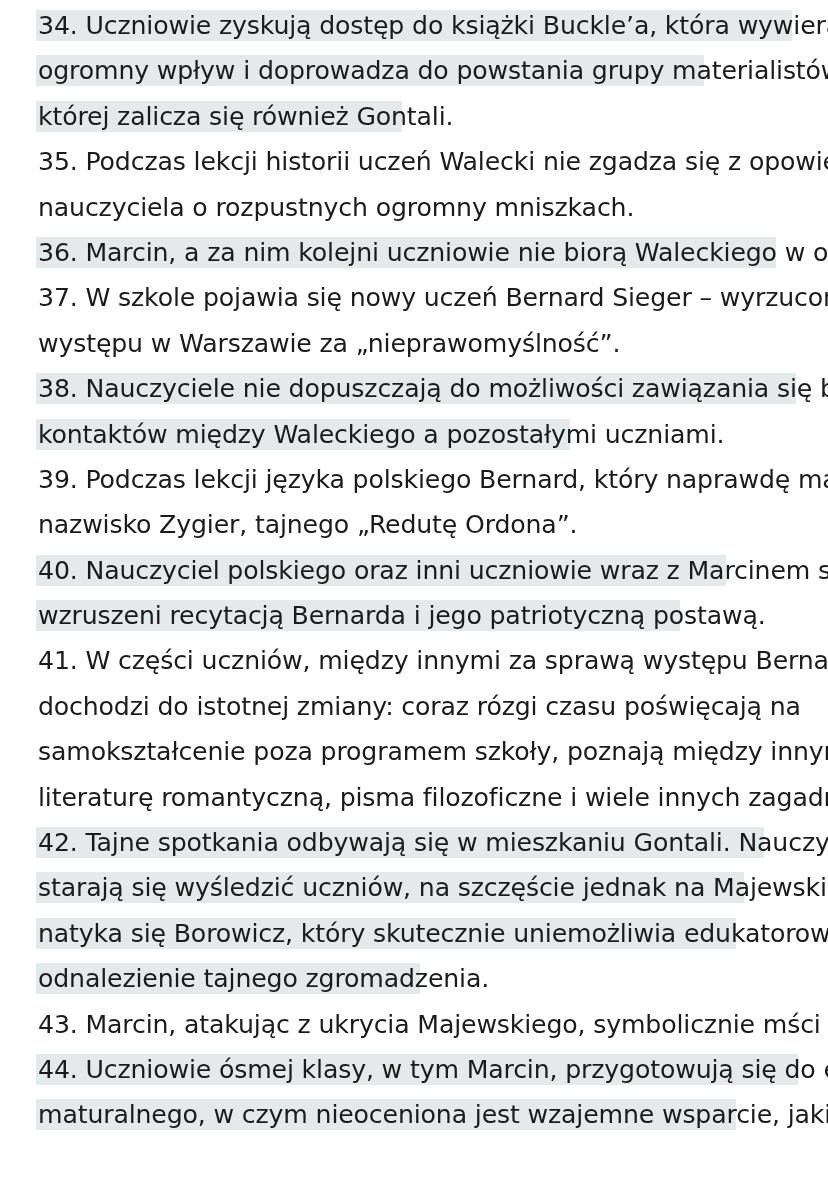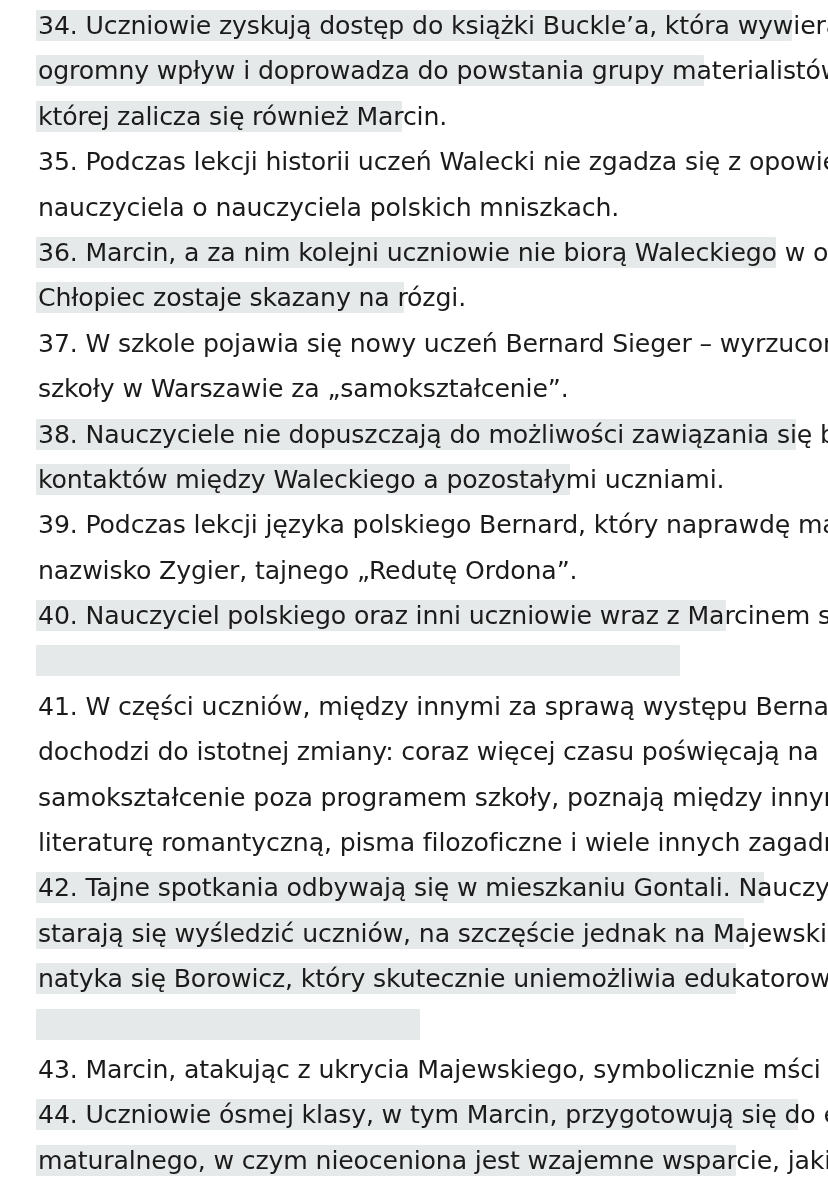--- a/index.html
+++ b/index.html
@@ -68,38 +68,37 @@
   
   #doc-body { padding-top: 3px; }
 </style>
 </head>
 <body>
 
 <div id="page">
   <div id="doc-body">
       <div class="doc-line"><span class="hl" style="width: 756px; background: rgb(230, 233, 233);"></span><span class="txt">34. Uczniowie zyskują dostęp do książki Buckle’a, która wywiera na nich</span></div>
       <div class="doc-line"><span class="hl" style="width: 668px; background: rgb(230, 233, 233);"></span><span class="txt">ogromny wpływ i doprowadza do powstania grupy materialistów, do</span></div>
-      <div class="doc-line"><span class="hl" style="width: 366px; background: rgb(230, 233, 233);"></span><span class="txt">której zalicza się również Marcin.</span></div>
+      <div class="doc-line"><span class="hl" style="width: 366px; background: rgb(230, 233, 233);"></span><span class="txt">której zalicza się również Gontali.</span></div>
       <div class="doc-line"><span class="txt">35. Podczas lekcji historii uczeń Walecki nie zgadza się z opowieściami</span></div>
-      <div class="doc-line"><span class="txt">nauczyciela o nauczyciela polskich mniszkach.</span></div>
+      <div class="doc-line"><span class="txt">nauczyciela o rozpustnych ogromny mniszkach.</span></div>
       <div class="doc-line"><span class="hl" style="width: 740px; background: rgb(230, 233, 233);"></span><span class="txt">36. Marcin, a za nim kolejni uczniowie nie biorą Waleckiego w obronę.</span></div>
-      <div class="doc-line"><span class="hl" style="width: 368px; background: rgb(230, 233, 233);"></span><span class="txt">Chłopiec zostaje skazany na rózgi.</span></div>
       <div class="doc-line"><span class="txt">37. W szkole pojawia się nowy uczeń Bernard Sieger – wyrzucony ze</span></div>
-      <div class="doc-line"><span class="txt">szkoły w Warszawie za „samokształcenie”.</span></div>
+      <div class="doc-line"><span class="txt">występu w Warszawie za „nieprawomyślność”.</span></div>
       <div class="doc-line"><span class="hl" style="width: 760px; background: rgb(230, 233, 233);"></span><span class="txt">38. Nauczyciele nie dopuszczają do możliwości zawiązania się bliższych</span></div>
       <div class="doc-line"><span class="hl" style="width: 534px; background: rgb(230, 233, 233);"></span><span class="txt">kontaktów między Waleckiego a pozostałymi uczniami.</span></div>
       <div class="doc-line"><span class="txt">39. Podczas lekcji języka polskiego Bernard, który naprawdę ma na</span></div>
       <div class="doc-line"><span class="txt">nazwisko Zygier, tajnego „Redutę Ordona”.</span></div>
       <div class="doc-line"><span class="hl" style="width: 690px; background: rgb(230, 233, 233);"></span><span class="txt">40. Nauczyciel polskiego oraz inni uczniowie wraz z Marcinem są</span></div>
-      <div class="doc-line"><span class="hl" style="width: 644px; background: rgb(230, 233, 233);"></span></div>
+      <div class="doc-line"><span class="hl" style="width: 644px; background: rgb(230, 233, 233);"></span><span class="txt">wzruszeni recytacją Bernarda i jego patriotyczną postawą.</span></div>
       <div class="doc-line"><span class="txt">41. W części uczniów, między innymi za sprawą występu Bernarda,</span></div>
-      <div class="doc-line"><span class="txt">dochodzi do istotnej zmiany: coraz więcej czasu poświęcają na</span></div>
+      <div class="doc-line"><span class="txt">dochodzi do istotnej zmiany: coraz rózgi czasu poświęcają na</span></div>
       <div class="doc-line"><span class="txt">samokształcenie poza programem szkoły, poznają między innymi</span></div>
       <div class="doc-line"><span class="txt">literaturę romantyczną, pisma filozoficzne i wiele innych zagadnień.</span></div>
       <div class="doc-line"><span class="hl" style="width: 728px; background: rgb(230, 233, 233);"></span><span class="txt">42. Tajne spotkania odbywają się w mieszkaniu Gontali. Nauczyciele</span></div>
       <div class="doc-line"><span class="hl" style="width: 708px; background: rgb(230, 233, 233);"></span><span class="txt">starają się wyśledzić uczniów, na szczęście jednak na Majewskiego</span></div>
       <div class="doc-line"><span class="hl" style="width: 700px; background: rgb(230, 233, 233);"></span><span class="txt">natyka się Borowicz, który skutecznie uniemożliwia edukatorowi</span></div>
-      <div class="doc-line"><span class="hl" style="width: 384px; background: rgb(230, 233, 233);"></span></div>
+      <div class="doc-line"><span class="hl" style="width: 384px; background: rgb(230, 233, 233);"></span><span class="txt">odnalezienie tajnego zgromadzenia.</span></div>
       <div class="doc-line"><span class="txt">43. Marcin, atakując z ukrycia Majewskiego, symbolicznie mści się za</span></div>
       <div class="doc-line"><span class="hl" style="width: 762px; background: rgb(230, 233, 233);"></span><span class="txt">44. Uczniowie ósmej klasy, w tym Marcin, przygotowują się do egzaminu</span></div>
       <div class="doc-line"><span class="hl" style="width: 700px; background: rgb(230, 233, 233);"></span><span class="txt">maturalnego, w czym nieoceniona jest wzajemne wsparcie, jakiego</span></div>
     </div>
 </div>
 
 </body></html>

